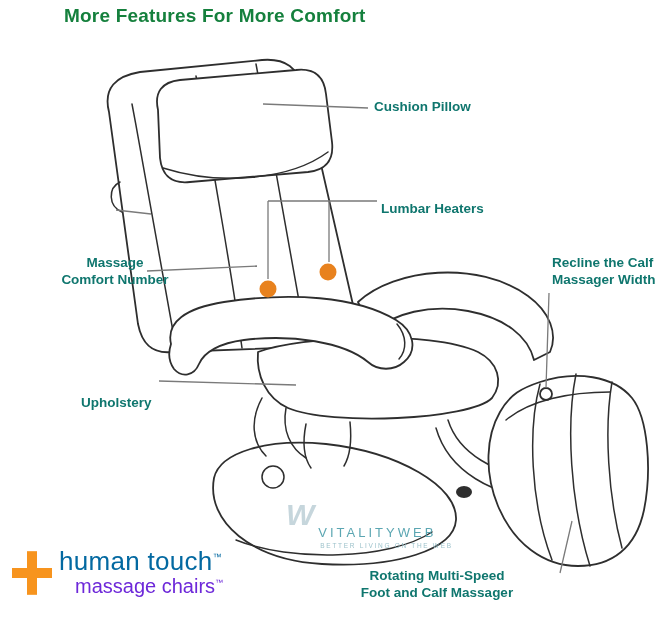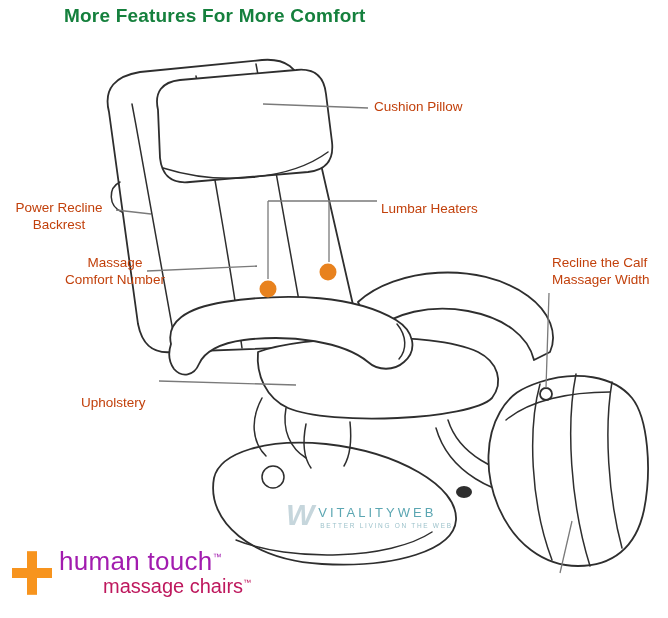--- a/index.html
+++ b/index.html
@@ -9,50 +9,51 @@
     font-family:"Liberation Sans", sans-serif; overflow:hidden;
   }
   #chair-svg { position:absolute; left:0; top:0; }
 
   .page-title {
     position:absolute; left:64px; top:5px;
     font-size:19px; font-weight:bold; color:#15803d; letter-spacing:0.2px;
   }
 
   .label {
-    position:absolute; font-size:13.5px; line-height:1.24; color:#c2410c;
+    position:absolute; font-size:13.5px; line-height:1.24; color:#0f766e;
     white-space:pre-line;
+    font-weight:bold;
   }
   .lab-cushion   { left:374px; top:99px; }
   .lab-recline   { left:3px;   top:200px; width:112px; text-align:center; }
   .lab-lumbar    { left:381px; top:201px; }
   .lab-massage   { left:36px;  top:255px; width:110px; text-align:center;margin-left:24px; }
   .lab-adjust    { left:552px; top:255px; }
   .lab-uphol     { left:81px;  top:395px; }
   .lab-rotating  { left:357px; top:568px; width:160px; text-align:center; }
 
   
   .art       { fill:#ffffff; stroke:#2e2e2e; stroke-width:1.8; stroke-linejoin:round; stroke-linecap:round; }
   .art-line  { fill:none;    stroke:#2e2e2e; stroke-width:1.5; stroke-linejoin:round; stroke-linecap:round; }
   .leader    { fill:none;    stroke:#7a7a7a; stroke-width:1.3; }
   .dark-fill { fill:#2e2e2e; stroke:none; }
 
   
   .watermark { position:absolute; left:286px; top:500px; display:flex; align-items:flex-start; gap:4px; opacity:0.92; }
   .wm-mark   { font-size:30px; line-height:1; color:#C2D3DA; font-weight:bold; font-style:italic; }
-  .wm-text   { display:flex; flex-direction:column; padding-top:5px; }
+  .wm-text   { display:flex; flex-direction:column; padding-top:5px;margin-top:20px; }
   .wm-name   { font-size:13px; letter-spacing:3px; color:#4E9FAC; }
   .wm-tagline{ font-size:6.5px; letter-spacing:1.7px; color:#93BCC6; margin-top:2px; margin-left:2px; }
 
   
   .logo      { position:absolute; left:12px; top:548px; display:flex; align-items:center; gap:7px; }
   .logo-text { display:flex; flex-direction:column; }
-  .logo-main { font-size:26px; color:#a21caf; letter-spacing:0.3px; line-height:1.05; }
+  .logo-main { font-size:26px; color:#0369a1; letter-spacing:0.3px; line-height:1.05; }
   .logo-main sup { font-size:9px; vertical-align:super; }
-  .logo-sub  { font-size:20px; color:#be185d; margin-left:44px; margin-top:1px; line-height:1.05; }
+  .logo-sub  { font-size:20px; color:#6d28d9; margin-left:16px; margin-top:1px; line-height:1.05; }
   .logo-sub sup { font-size:8px; vertical-align:super; }
 </style>
 </head>
 <body>
 
 <div id="stage">
 
   <svg id="chair-svg" width="668" height="618" viewBox="0 0 668 618">
 
     <path class="art" d="M358 302 C395 268 478 260 528 296 C550 312 558 334 550 352 L534 360 C528 336 505 318 468 311 C430 304 394 313 372 332 Z"></path>
@@ -117,28 +118,28 @@
       <path class="leader" d="M560 573 L572 521"></path>
     </g>
 
     <circle cx="268" cy="289" r="8.5" fill="#E8821E"></circle>
     <circle cx="328" cy="272" r="8.5" fill="#E8821E"></circle>
   </svg>
 
   <h1 class="page-title">More Features For More Comfort</h1>
 
   <div class="label lab-cushion">Cushion Pillow</div>
-  <div class="label lab-recline">Power Recline
-Backrest</div>
   <div class="label lab-lumbar">Lumbar Heaters</div>
   <div class="label lab-massage">Massage
 Comfort Number</div>
   <div class="label lab-adjust">Recline the Calf
 Massager Width</div>
   <div class="label lab-uphol">Upholstery</div>
+  <div class="label lab-rotating">Rotating Multi-Speed
+Foot and Calf Massager</div>
 
   <div class="watermark">
     <span class="wm-mark">W</span>
     <span class="wm-text">
       <span class="wm-name">VITALITYWEB</span>
       <span class="wm-tagline">BETTER LIVING ON THE WEB</span>
     </span>
   </div>
 
   <div class="logo">

